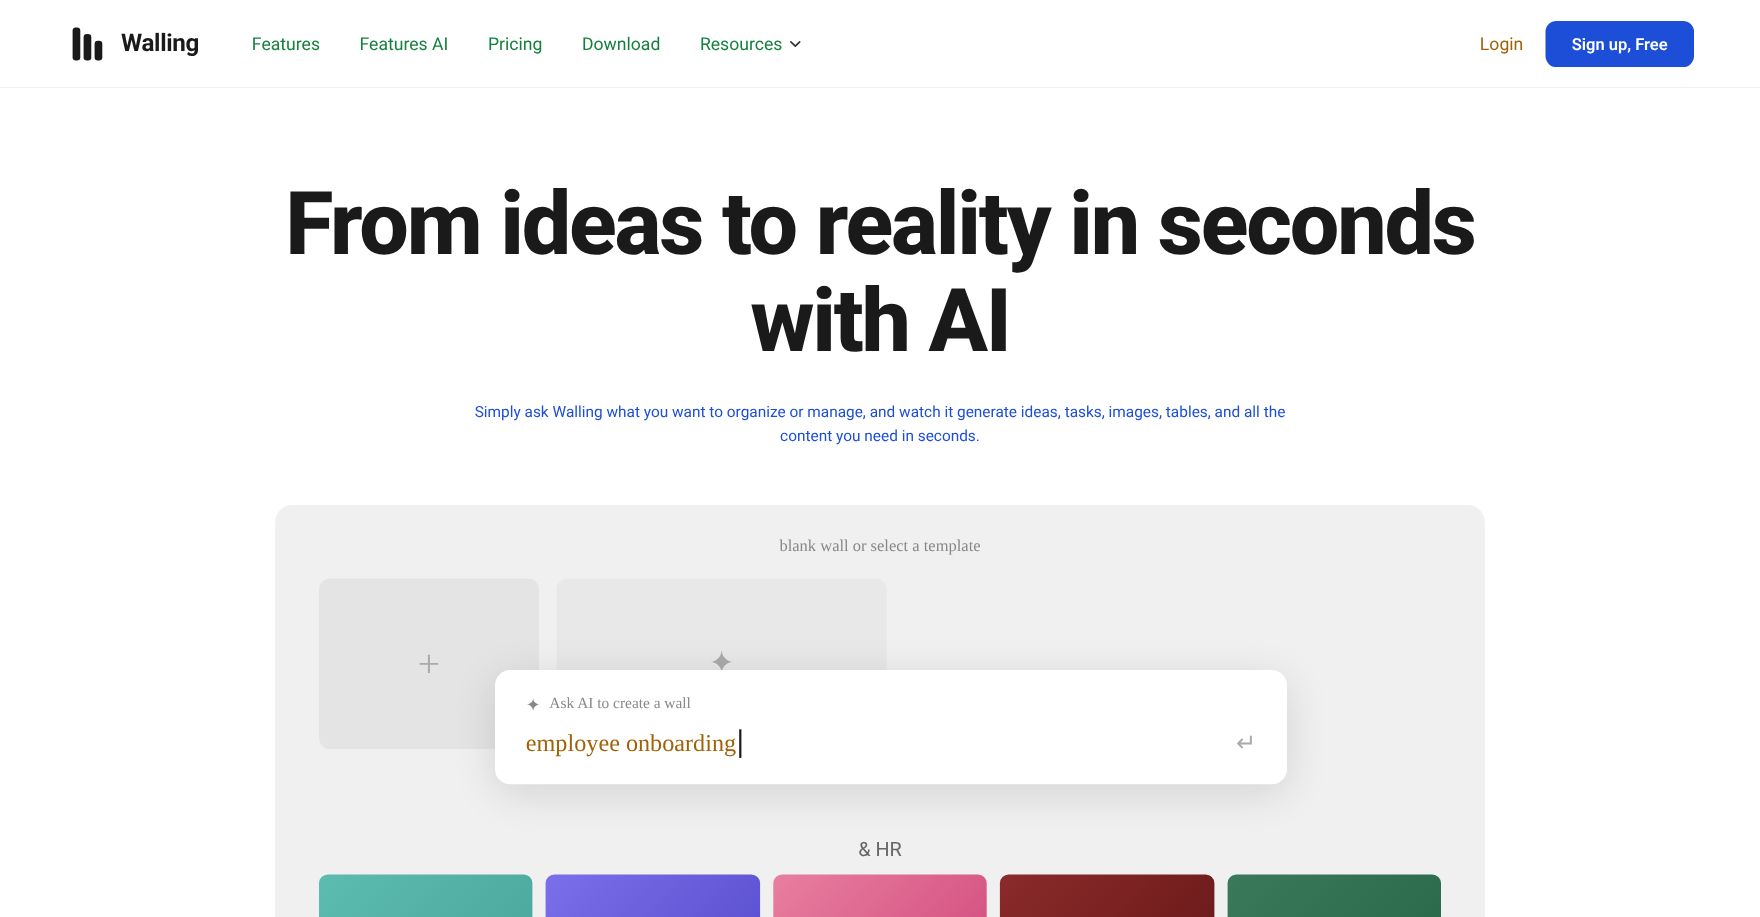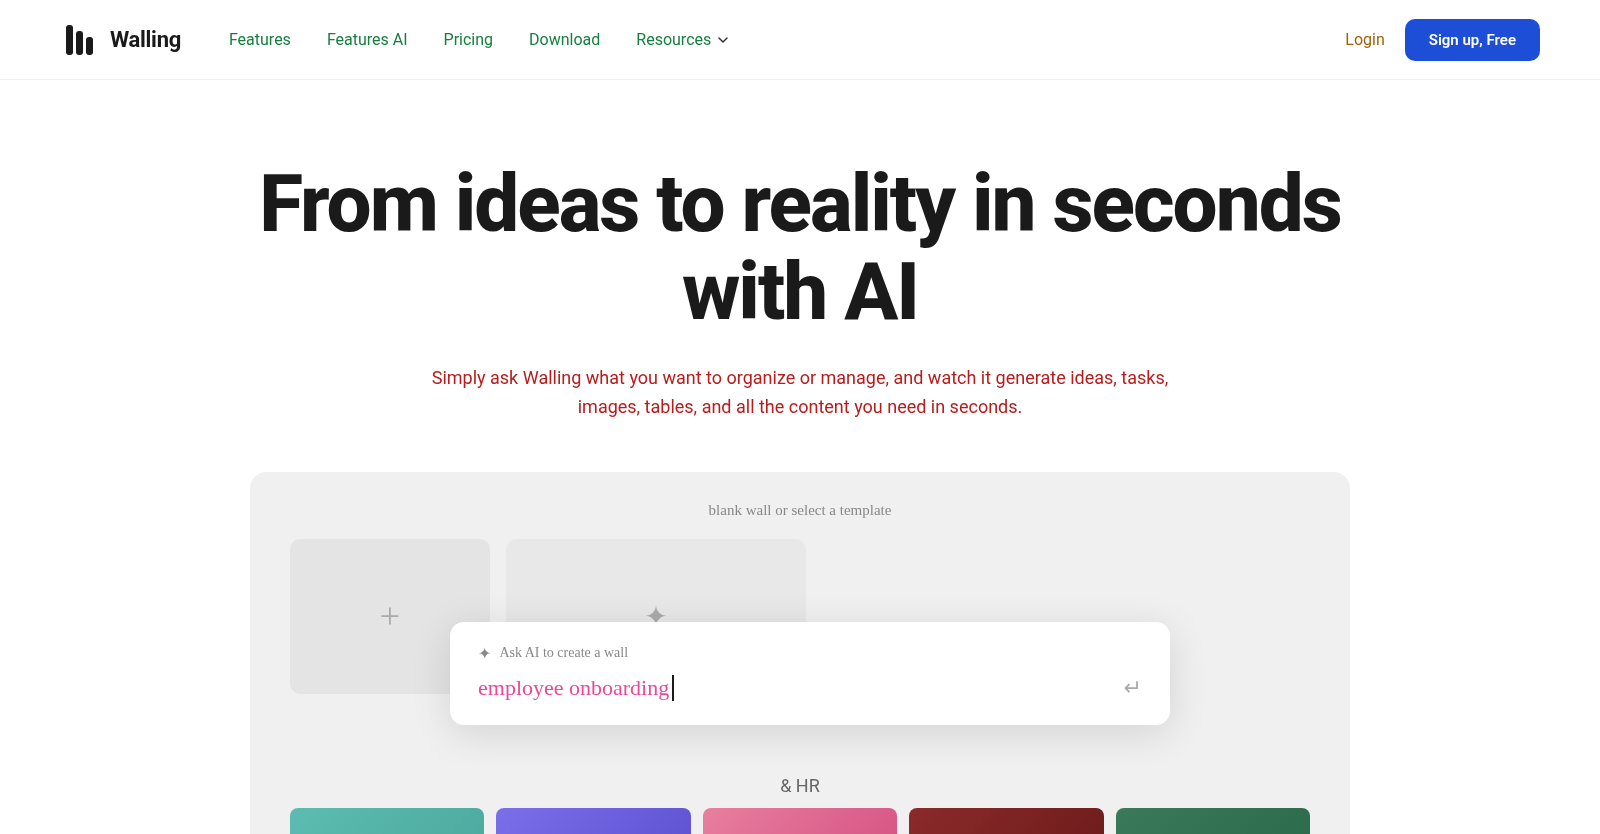--- a/index.html
+++ b/index.html
@@ -117,22 +117,22 @@
       font-size: 80px;
       font-weight: 800;
       line-height: 1.1;
       letter-spacing: -2px;
       color: #1a1a1a;
       max-width: 1100px;
       margin-bottom: 28px;
     }
 
     .hero-subtitle {
-      font-size: 18px;
-      color: #b91c1c;
+      font-size: 14px;
+      color: #1d4ed8;
       line-height: 1.6;
       max-width: 760px;
       font-weight: 400;
     }
 
     
     .app-preview {
       margin: 50px auto 0;
       width: 1100px;
       max-width: 90%;
@@ -219,21 +219,21 @@
     }
 
     .ai-prompt-input-row {
       display: flex;
       align-items: center;
       justify-content: space-between;
     }
 
     .ai-prompt-text {
       font-size: 22px;
-      color: #ec4899;
+      color: #a16207;
       font-weight: 400;
       display: flex;
       align-items: center;
       gap: 2px;
     }
 
     .cursor-blink {
       display: inline-block;
       width: 2px;
       height: 26px;

